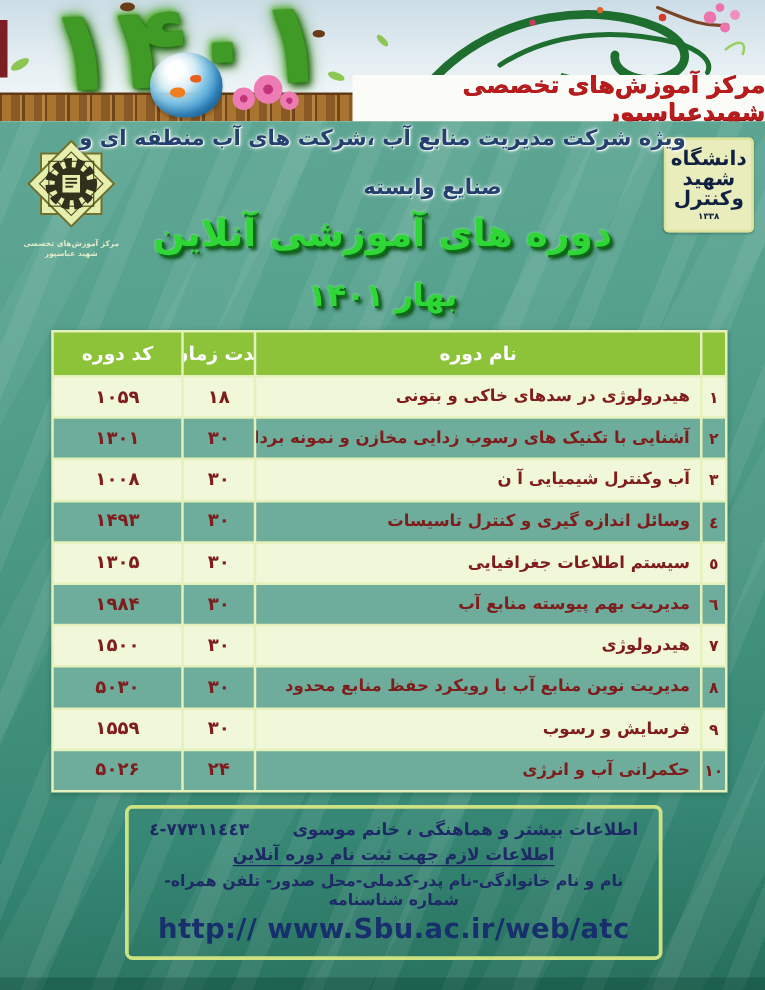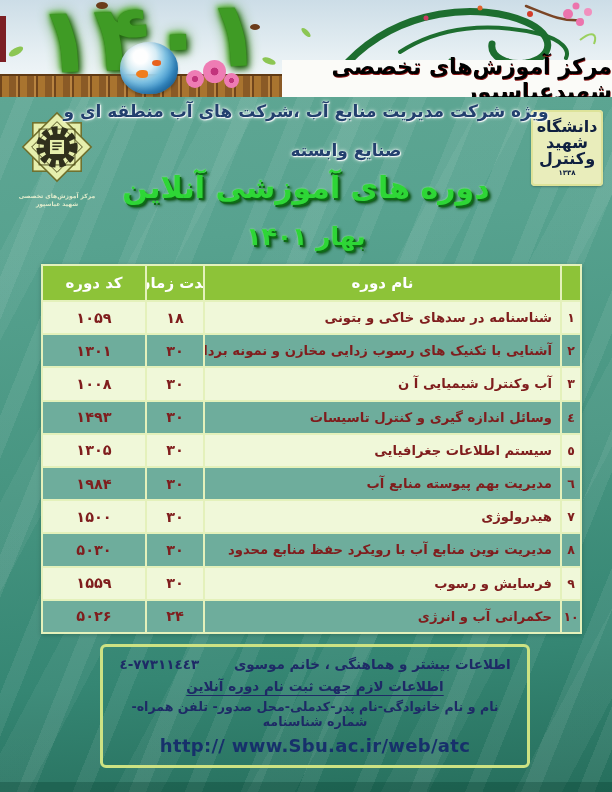--- a/index.html
+++ b/index.html
@@ -39,21 +39,21 @@
   .lf1{left:8px;top:48px;width:16px;height:7px;transform:rotate(-30deg);}
   .lf2{left:262px;top:58px;width:14px;height:6px;transform:rotate(20deg);}
   .lf3{left:300px;top:30px;width:12px;height:5px;transform:rotate(45deg);}
   .lf4{left:586px;top:66px;width:16px;height:7px;transform:rotate(-15deg);}
   .beetle{position:absolute;border-radius:50%;background:#6b3c1a;}
   .b1{left:96px;top:2px;width:12px;height:7px;}
   .b2{left:250px;top:24px;width:10px;height:6px;}
   .callig{position:absolute;left:330px;top:0;}
   .name-band{position:absolute;right:0;top:60px;width:330px;height:37px;background:#fbfbf8;
     display:flex;align-items:center;justify-content:center;}
-  .name-band span{color:#000000;font-size:22px;font-weight:bold;
+  .name-band span{color:#b91c1c;font-size:19px;font-weight:bold;
     text-shadow:0.5px 0.5px 0 #8c1212;text-align:right;}
 
   
   .star-logo{position:absolute;left:18px;top:108px;width:78px;text-align:center;}
   .logo-caption{margin-top:2px;font-size:6px;line-height:1.3;color:#eef3d2;opacity:.9;
     filter:blur(.3px);font-weight:bold;}
   .uni-logo{position:absolute;left:531px;top:110px;width:72px;height:76px;background:#e9edbb;
     border-radius:4px;box-shadow:inset 0 0 0 2px #dde399,0 1px 2px rgba(0,0,0,.25);
     display:flex;flex-direction:column;align-items:center;justify-content:center;
     color:#102040;font-weight:bold;}
@@ -86,21 +86,21 @@
 
   
   .infobox{position:absolute;left:100px;top:644px;width:430px;height:124px;box-sizing:border-box;
     border:3px solid #cde283;border-radius:6px;
     display:flex;flex-direction:column;justify-content:space-evenly;align-items:center;
     color:#1e2a66;font-weight:bold;text-align:center;padding:4px 10px;}
   .l1{font-size:13.5px;}
   .phone{margin-right:30px;unicode-bidi:embed;}
   .l2{font-size:13.5px;text-decoration:underline;text-underline-offset:4px;}
   .l3{font-size:12.6px;}
-  .url{font-size:18px;letter-spacing:.3px;color:#17306b;cursor:pointer;}
+  .url{font-size:22px;letter-spacing:.3px;color:#17306b;cursor:pointer;}
 </style>
 </head>
 <body>
 
 <div class="page">
 
   <div class="hero">
     <div class="sliver"></div>
     <div class="topiary">۱۴۰۱</div>
     <div class="deck"></div>
@@ -164,21 +164,21 @@
   <div class="gtitle t1">دوره های آموزشی آنلاین</div>
   <div class="gtitle t2">بهار ۱۴۰۱</div>
 
   <div class="ctable">
     <div class="c hd"></div>
     <div class="c hd">نام دوره</div>
     <div class="c hd">مدت زمان</div>
     <div class="c hd">کد دوره</div>
 
     <div class="c n p">۱</div>
-    <div class="c nm p">شناسنامه در سدهای خاکی و بتونی</div>
+    <div class="c nm p">هیدرولوژی در سدهای خاکی و بتونی</div>
     <div class="c p">۱۸</div>
     <div class="c p">۱۰۵۹</div>
 
     <div class="c n t">۲</div>
     <div class="c nm t">آشنایی با تکنیک های رسوب زدایی مخازن و نمونه برداری رسوب</div>
     <div class="c t">۳۰</div>
     <div class="c t">۱۳۰۱</div>
 
     <div class="c n p">۳</div>
     <div class="c nm p">آب وکنترل شیمیایی آ ن</div>

